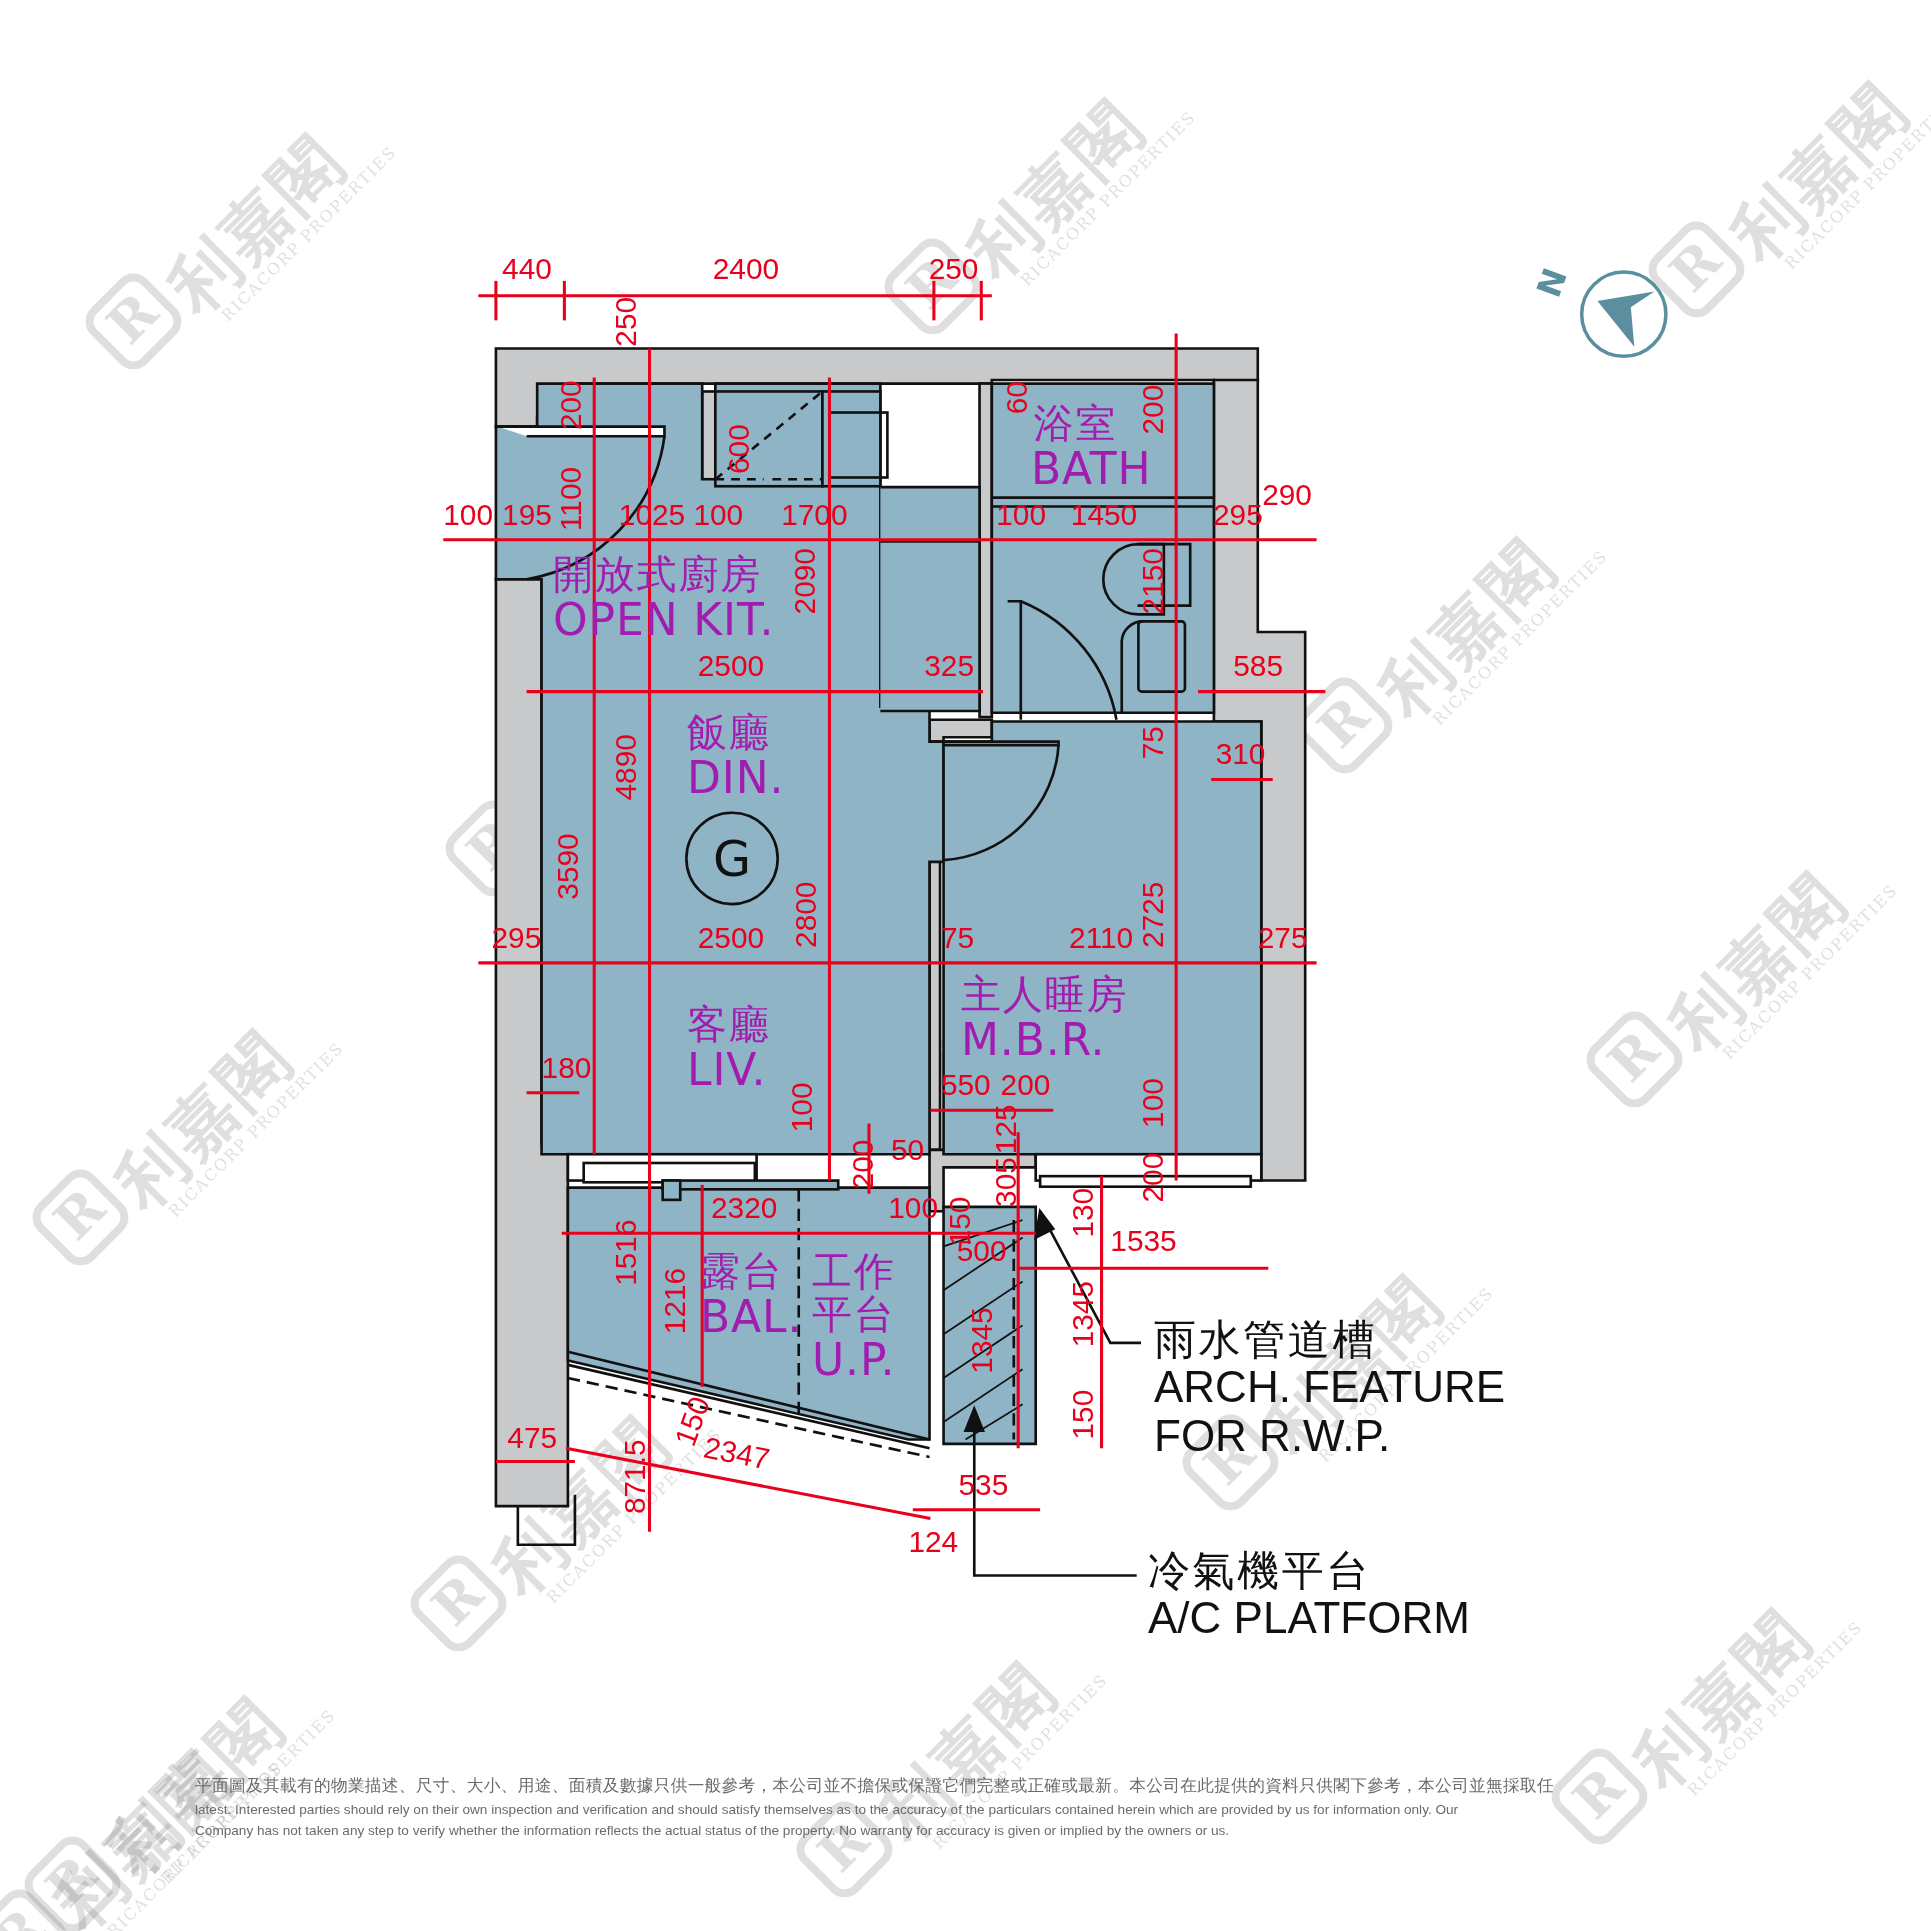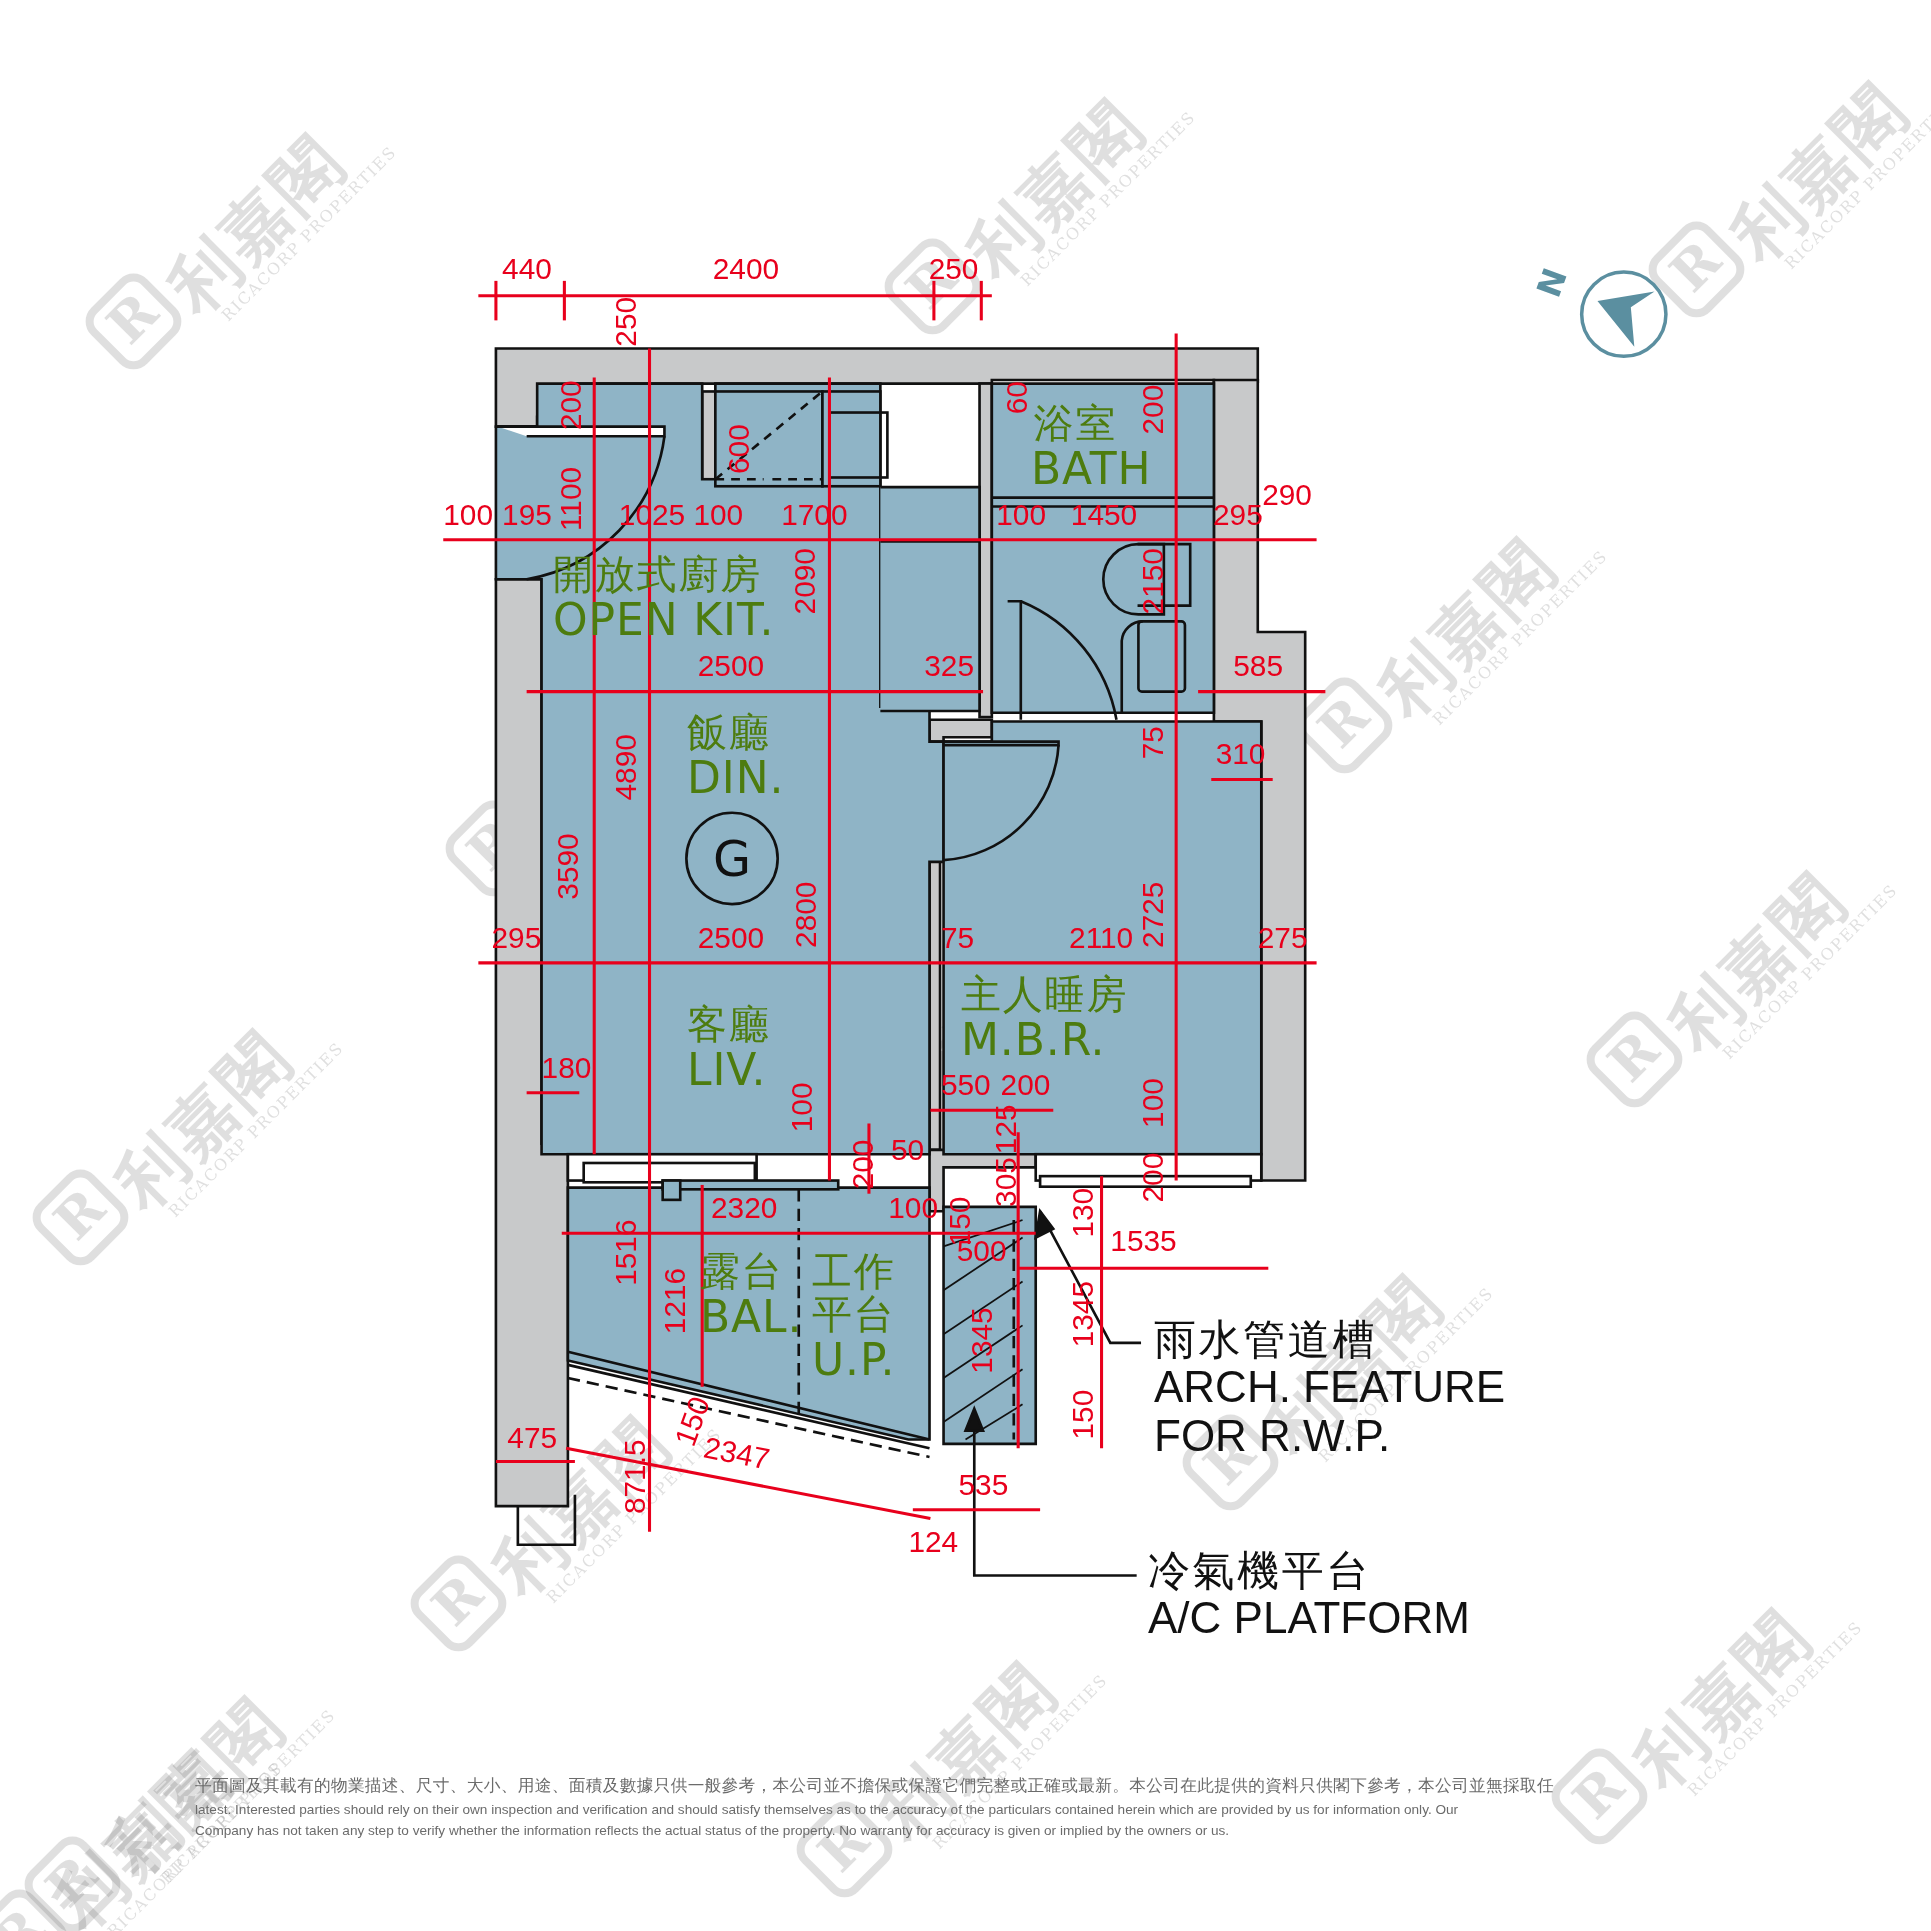--- a/index.html
+++ b/index.html
@@ -3,21 +3,21 @@
 <meta charset="utf-8">
 <style>
   html, body { margin:0; padding:0; background:#ffffff; }
   body { width:1931px; height:1931px; position:relative; overflow:hidden; font-family:"DejaVu Sans", sans-serif; }
   #plan { position:absolute; left:0; top:0; width:1931px; height:1931px; }
   .wm { position:absolute; width:290px; height:290px; transform:rotate(-45deg); opacity:0.18; pointer-events:none; }
   .wm .wm-cn { position:absolute; left:79px; top:105px; font-family:"DejaVu Serif", serif; font-weight:bold; font-size:68px; color:#555; letter-spacing:3.5px; white-space:nowrap; }
   .wm .wm-en { position:absolute; left:97px; top:184px; font-family:"DejaVu Serif", serif; font-size:16px; color:#555; letter-spacing:1.8px; white-space:nowrap; }
   .wm .wm-logo { position:absolute; left:-8.8px; top:92px; width:79px; height:79px; border:8.8px solid #555; border-radius:19.3px; box-sizing:border-box; }
   .wm .wm-logo::after { content:"R"; position:absolute; left:10.5px; top:-3.5px; font-family:"DejaVu Serif", serif; font-weight:bold; font-size:53px; color:#555; }
-  .room-label { position:absolute; color:#4d7c0f; font-family:"DejaVu Sans", sans-serif; line-height:1.08; white-space:nowrap; }
+  .room-label { position:absolute; color:#a21caf; font-family:"DejaVu Sans", sans-serif; line-height:1.08; white-space:nowrap; }
   .room-label .cn { font-size:40px; letter-spacing:1.8px; }
   .room-label .en { font-size:44px; letter-spacing:0.9px; }
   .callout { position:absolute; color:#111; font-family:Liberation Sans, sans-serif; font-size:44px; line-height:1.1; white-space:nowrap; }
   .callout .cn { font-size:42px; letter-spacing:2.6px; }
   .disclaimer { position:absolute; left:195px; width:1580px; color:#6b6b6b; }
   .disclaimer .cn { font-size:16.7px; line-height:25.5px; letter-spacing:0.3px; white-space:nowrap; }
   .disclaimer .en { font-family:"Liberation Sans", sans-serif; font-size:13.6px; line-height:21px; margin-top:8.8px; white-space:nowrap; }
   .dim { fill:#e8001c; font-family:"Liberation Sans", sans-serif; font-size:34px; }
   .compass-n { position:absolute; left:1538px; top:263px; font-family:"DejaVu Sans", sans-serif; font-size:33px; color:#5b8fa0; transform:rotate(-70deg); font-weight:bold; }
 </style>

